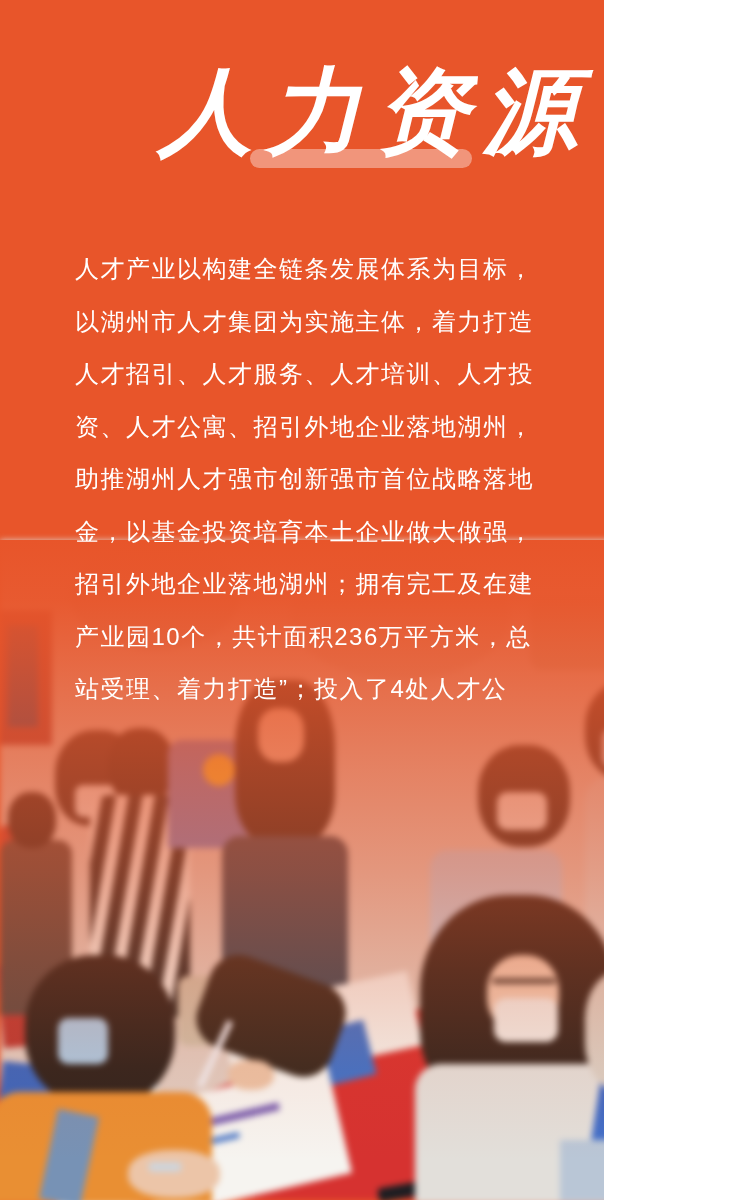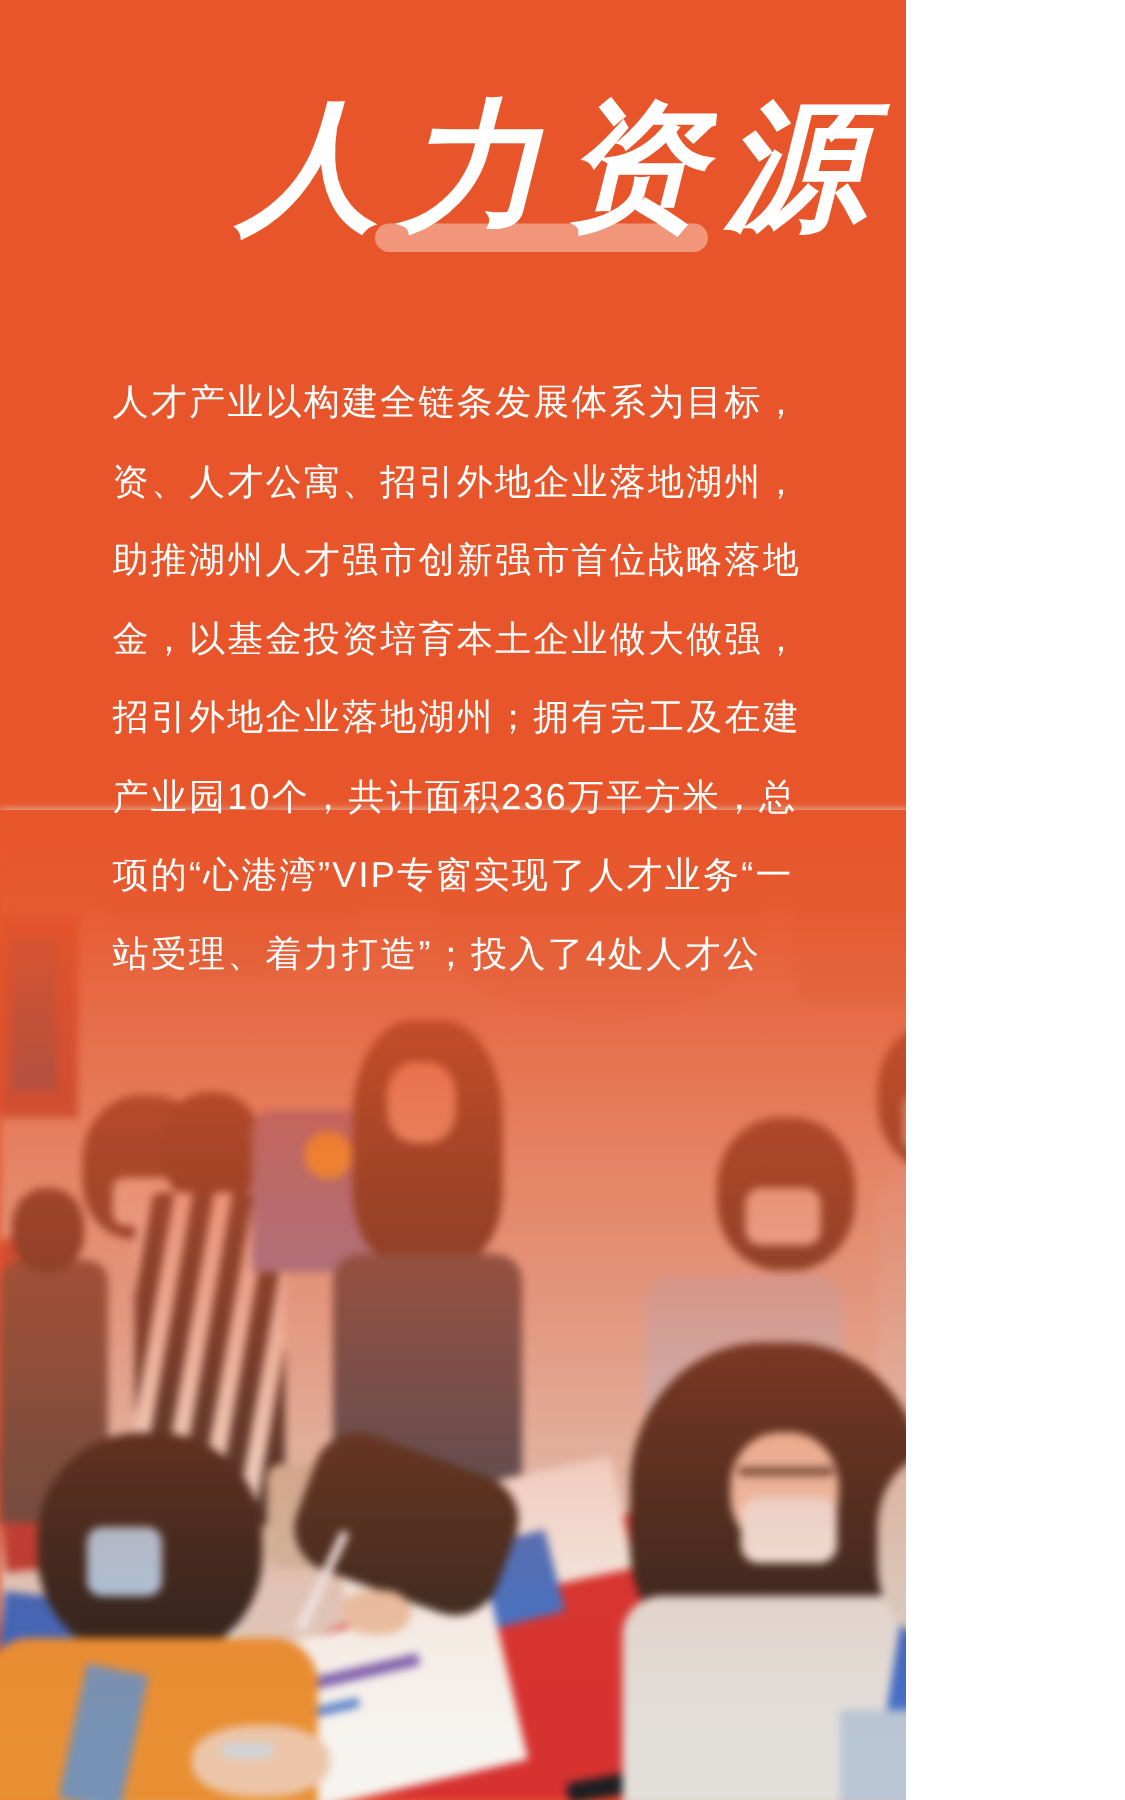--- a/index.html
+++ b/index.html
@@ -183,22 +183,23 @@
       <div class="plaid-corner"></div>
     </div>
     <div class="photo-fade"></div>
   </div>
 
   <div class="title-underline"></div>
   <h1 class="page-title">人力资源</h1>
 
   <div class="body-text">
     <div class="body-line">人才产业以构建全链条发展体系为目标，</div>
+    <div class="body-line">以湖州市人才集团为实施主体，着力打造</div>
+    <div class="body-line">人才招引、人才服务、人才培训、人才投</div>
     <div class="body-line">资、人才公寓、招引外地企业落地湖州，</div>
     <div class="body-line">助推湖州人才强市创新强市首位战略落地</div>
     <div class="body-line">金，以基金投资培育本土企业做大做强，</div>
     <div class="body-line">招引外地企业落地湖州；拥有完工及在建</div>
     <div class="body-line">产业园10个，共计面积236万平方米，总</div>
-    <div class="body-line">项的“心港湾”VIP专窗实现了人才业务“一</div>
     <div class="body-line">站受理、着力打造”；投入了4处人才公</div>
   </div>
 
 </div>
 
 </body></html>

